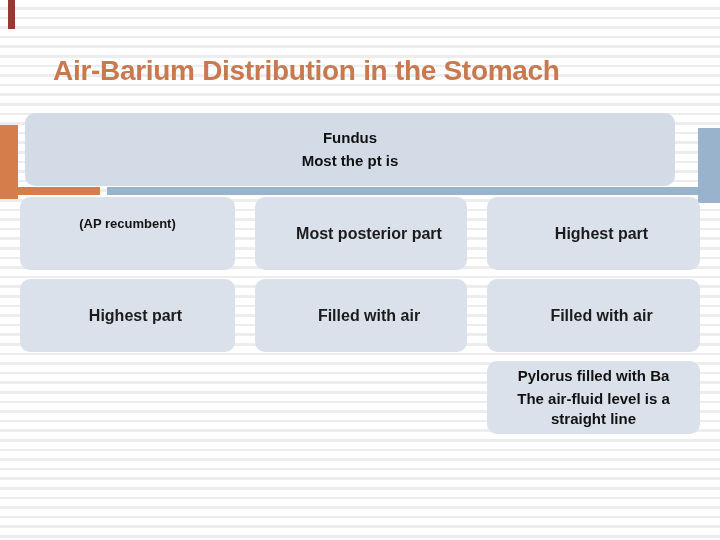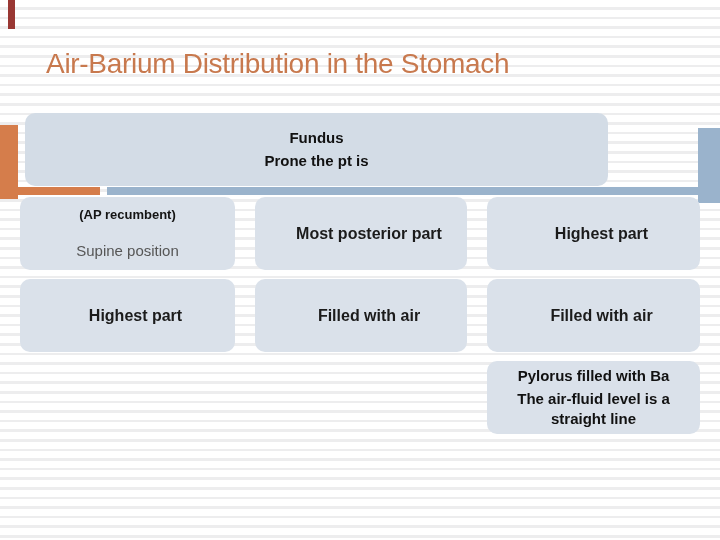--- a/index.html
+++ b/index.html
@@ -14,27 +14,27 @@
       #ffffff 0px,#ffffff 7px,#ededee 7px,#ededee 9.6px);
   }
   
   .maroon-bar{position:absolute;left:8px;top:0;width:7px;height:29px;background:#993733;}
   .orange-block{position:absolute;left:0;top:125px;width:18px;height:74px;background:#d57d4b;}
   .orange-band{position:absolute;left:18px;top:187px;width:82px;height:8px;background:#d57d4b;}
   .blue-band{position:absolute;left:107px;top:187px;width:613px;height:8px;background:#9ab3cc;}
   .blue-tab{position:absolute;left:698px;top:128px;width:22px;height:75px;background:#9ab3cc;}
   
   .title{
-    position:absolute;left:38px;top:40px;width:660px;margin:8px;
-    font-size:28px;font-weight:400;letter-spacing:-0.3px;
+    position:absolute;left:38px;top:40px;width:660px;margin:15px;
+    font-size:28px;font-weight:700;letter-spacing:-0.3px;
     color:#c8794e;white-space:nowrap;
   }
   
   .header-box{
-    position:absolute;left:25px;top:113px;width:583px;height:73px;
+    position:absolute;left:25px;top:113px;width:650px;height:73px;
     background:#d3dce6;border-radius:10px;
     display:flex;flex-direction:column;align-items:center;justify-content:center;
     gap:7px;text-align:center;
   }
   .header-box .hline{font-size:15px;font-weight:700;color:#111;line-height:1.1;}
   
   .grid{
     position:absolute;left:20px;top:197px;width:680px;
     display:grid;
     grid-template-columns:215px 212px 213px;
@@ -62,28 +62,27 @@
   <div class="maroon-bar"></div>
   <div class="orange-block"></div>
   <div class="orange-band"></div>
   <div class="blue-band"></div>
   <div class="blue-tab"></div>
 
   <h1 class="title">Air-Barium Distribution in the Stomach</h1>
 
   <div class="header-box">
     <div class="hline">Fundus</div>
-    <div class="hline">Prone the pt is</div>
+    <div class="hline">Most the pt is</div>
   </div>
 
   <div class="grid">
 
     <div class="cell">
       <div class="pos-label">(AP recumbent)</div>
-      <div class="pos-name">Supine position</div>
     </div>
 
     <div class="cell">
       <div class="part-text">Most posterior part</div>
     </div>
     <div class="cell">
       <div class="part-text">Highest part</div>
     </div>
     <div class="cell">
       <div class="part-text">Highest part</div>

